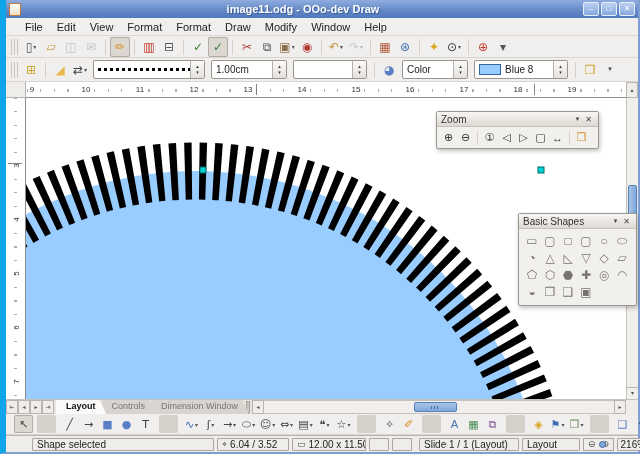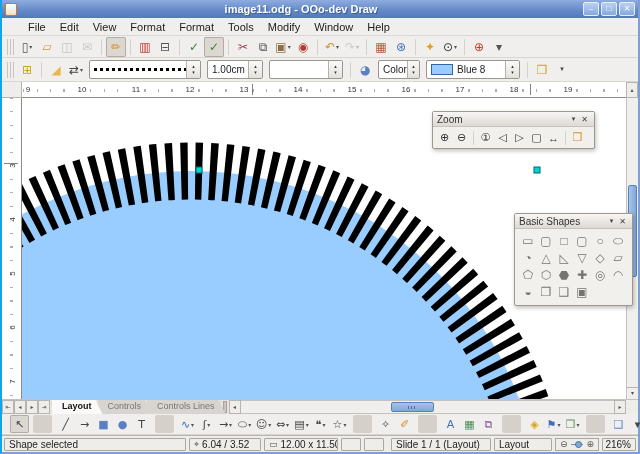--- a/index.html
+++ b/index.html
@@ -1,30 +1,30 @@
 <!DOCTYPE html>
 <html><head>
 <meta charset="utf-8">
 <style>
   * { box-sizing: border-box; margin: 0; padding: 0; }
   html,body { width:640px; height:454px; overflow:hidden; }
   body { font-family:"Liberation Sans","DejaVu Sans",sans-serif; font-size:11px; color:#222; background:#EFEDEA; }
   #app { width:640px; height:454px; display:flex; flex-direction:column; position:relative;
-         border-left:2px solid #0ea5e9; border-right:2px solid #7E9FD4; border-bottom:2px solid #7E9FD4; background:#EFEDEA; }
+         border-left:6px solid #0ea5e9; border-right:2px solid #7E9FD4; border-bottom:2px solid #7E9FD4; background:#EFEDEA; }
 
   
   .titlebar { height:18px; flex:0 0 18px; background:linear-gradient(#8FACDF,#6288C6 60%,#5279BE);
               display:flex; align-items:center; padding:0 3px; }
   .title-icon { width:12px; height:13px; background:linear-gradient(#fff,#f0e0c8); border:1px solid #C87A2E; border-radius:2px; margin-right:4px; }
   .title-text { flex:1; text-align:center; color:#fff; font-weight:bold; font-size:11px; text-shadow:1px 1px 1px #3A5A94; }
   .winbtn { width:16px; height:14px; margin-left:2px; border:1px solid #E6EEFA; border-radius:2px;
             background:linear-gradient(#BBD0F0,#86A8DF); color:#fff; font-size:8px; line-height:12px; text-align:center; }
 
   
-  .menubar { height:18px; flex:0 0 18px; background:#F1EFED; border-bottom:1px solid #DCD8D3; display:flex; align-items:center; padding:0 19px; }
+  .menubar { height:18px; flex:0 0 18px; background:#F1EFED; border-bottom:1px solid #DCD8D3; display:flex; align-items:center; padding:0 12px; }
   .menu-item { padding:1px 7px; font-size:11px; }
 
   
   .toolbar { background:#F1EFED; border-bottom:1px solid #D9D5D0; display:flex; align-items:center; padding:0 2px; }
   .toolbar1 { height:22px; flex:0 0 22px; }
   .toolbar2 { height:24px; flex:0 0 24px; }
   .grip { width:7px; height:16px; margin:0 3px; background:repeating-linear-gradient(90deg,#C9C4BE 0 1px,transparent 1px 3px); }
   .tbtn { height:20px; min-width:20px; display:flex; align-items:center; justify-content:center; border-radius:2px; position:relative; }
   .tbtn .glyph { font-size:12px; line-height:1; color:#444; font-family:"DejaVu Sans",sans-serif; }
   .tbtn .caret { font-size:6px; color:#555; margin-left:1px; }
@@ -101,21 +101,21 @@
 
   
   .drawbar { height:21px; flex:0 0 21px; }
   .drawbar .tbtn { height:18px; min-width:19px; }
   .drawbar .tbtn .glyph { font-size:11px; }
 
   
   .statusbar { height:17px; flex:0 0 17px; background:#EFEDEA; border-top:1px solid #B8B4AF; display:flex; align-items:center; padding:1px 2px; font-size:10px; gap:3px; }
   .sfield { border:1px solid #ABA69F; border-radius:1px; height:13px; display:flex; align-items:center; padding:0 4px; white-space:nowrap; overflow:hidden; background:#EFEDEA; }
   .sfield .sicon { font-size:9px; color:#555; margin-right:3px; }
-  .f-msg { width:182px; flex:0 0 182px; }
+  .f-msg { width:182px; flex:0 0 182px;margin-left:24px; }
   .f-pos { width:72px; flex:0 0 72px; }
   .f-size { width:74px; flex:0 0 74px; }
   .f-e1 { width:20px; flex:0 0 20px; }
   .f-e2 { width:20px; flex:0 0 20px; }
   .f-slide { width:100px; flex:0 0 100px; margin-left:4px; }
   .f-style { width:58px; flex:0 0 58px; }
   .f-zoomslider { flex:1; display:flex; align-items:center; border:1px solid #ABA69F; height:13px; padding:0 4px; }
   .zs-line { flex:1; height:1px; background:#8E8A85; margin:0 3px; position:relative; }
   .zs-thumb { position:absolute; left:38%; top:-3px; width:7px; height:7px; border-radius:50%; background:#7FA8D9; border:1px solid #4A6FA5; }
   .zs-sign { font-size:9px; color:#555; }
@@ -134,21 +134,21 @@
     <div class="winbtn">✕</div>
   </div>
 
   <div class="menubar">
 
   <span class="menu-item">File</span>
       <span class="menu-item">Edit</span>
       <span class="menu-item">View</span>
       <span class="menu-item">Format</span>
       <span class="menu-item">Format</span>
-      <span class="menu-item">Tools</span>
+      <span class="menu-item">Draw</span>
       <span class="menu-item">Modify</span>
       <span class="menu-item">Window</span>
       <span class="menu-item">Help</span>
     </div>
 
   <div class="toolbar toolbar1">
     <div class="grip"></div>
     <div style="display:flex;align-items:center">
 
         <span class="tbtn">
@@ -311,39 +311,39 @@
       <span class="glyph">⇄</span>
       <span class="caret">▾</span>
     </span>
     <span class="select" style="width:112px">
       <span class="dashline" title="Ultrafine Dashed"></span>
       <span class="stepper">
           <span>▴</span>
           <span>▾</span>
         </span>
     </span>
-    <span class="select" style="width:56px">
+    <span class="select" style="width:76px">
       <span>1.00cm</span>
       <span class="stepper">
           <span>▴</span>
           <span>▾</span>
         </span>
     </span>
     <span class="select" style="width:74px">
       <span></span>
       <span class="stepper">
           <span>▴</span>
           <span>▾</span>
         </span>
     </span>
     <span class="tbtn sep"></span>
     <span class="tbtn">
         <span class="glyph" style="color:#5B7FC4">◕</span>
       </span>
-    <span class="select" style="width:42px">
+    <span class="select" style="width:66px">
       <span>Color</span>
       <span class="stepper">
           <span>▴</span>
           <span>▾</span>
         </span>
     </span>
     <span class="select" style="width:94px">
       <span class="swatch" style="background: rgb(153, 204, 255);"></span>
       <span>Blue 8</span>
       <span class="stepper">
@@ -577,21 +577,21 @@
 
     <span class="tnav">⇤</span>
         <span class="tnav">◂</span>
         <span class="tnav">▸</span>
         <span class="tnav">⇥</span>
       </div>
     <div class="tabs">
 
     <span class="tab active">Layout</span>
         <span class="tab">Controls</span>
-        <span class="tab">Controls Lines</span>
+        <span class="tab">Dimension Window</span>
       </div>
     <div class="splitter"></div>
     <div class="hscroll">
       <span class="hs-btn">◂</span>
       <div class="hs-track">
         <div class="hthumb">
             <i></i>
           </div>
       </div>
       <span class="hs-btn">▸</span>

